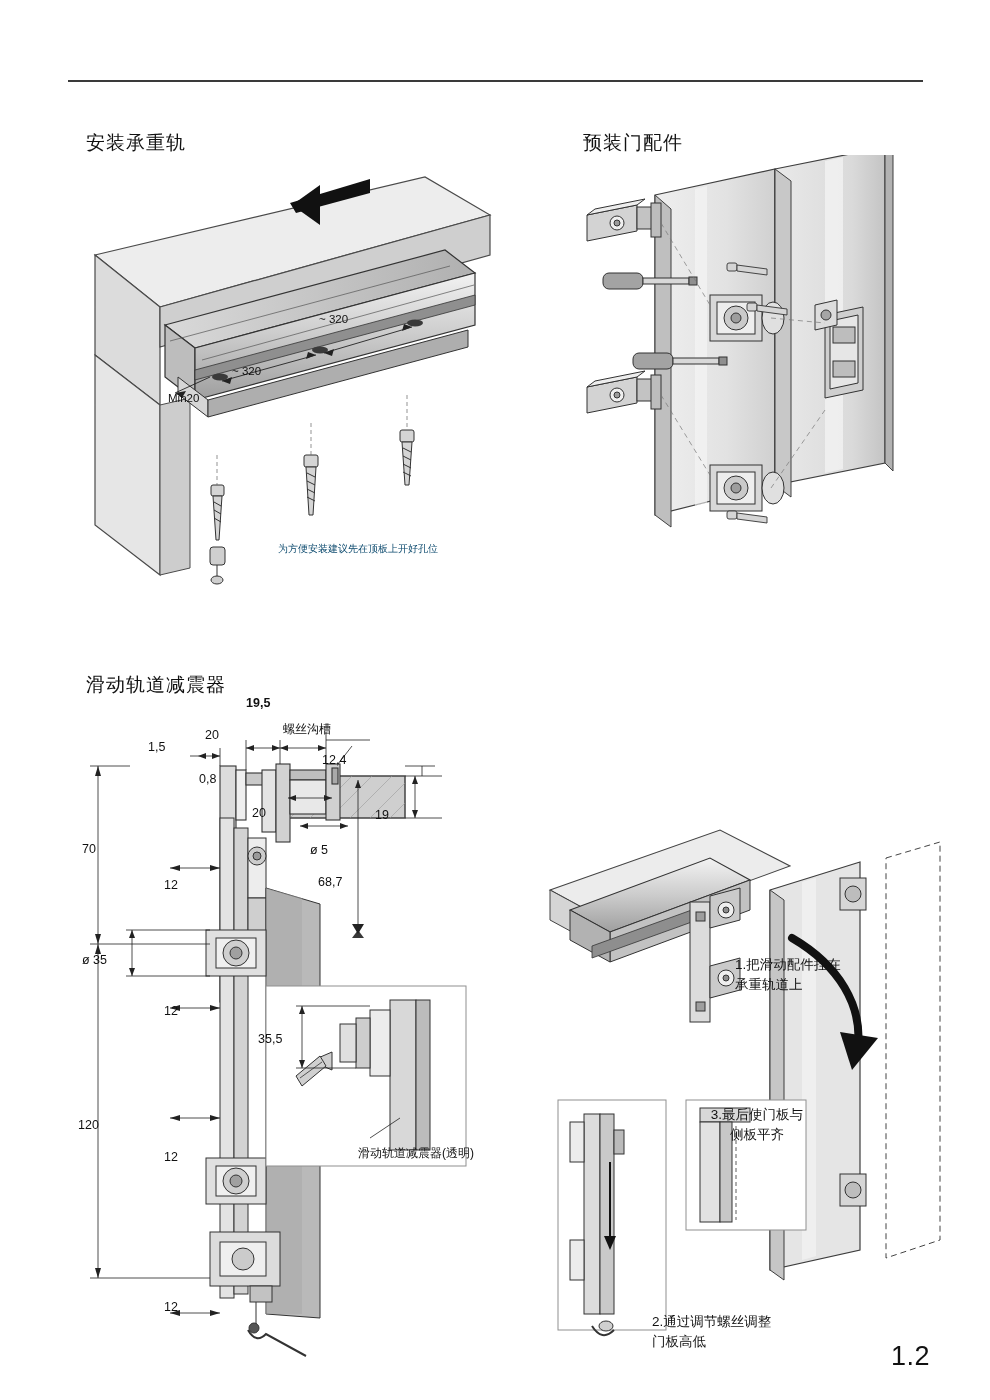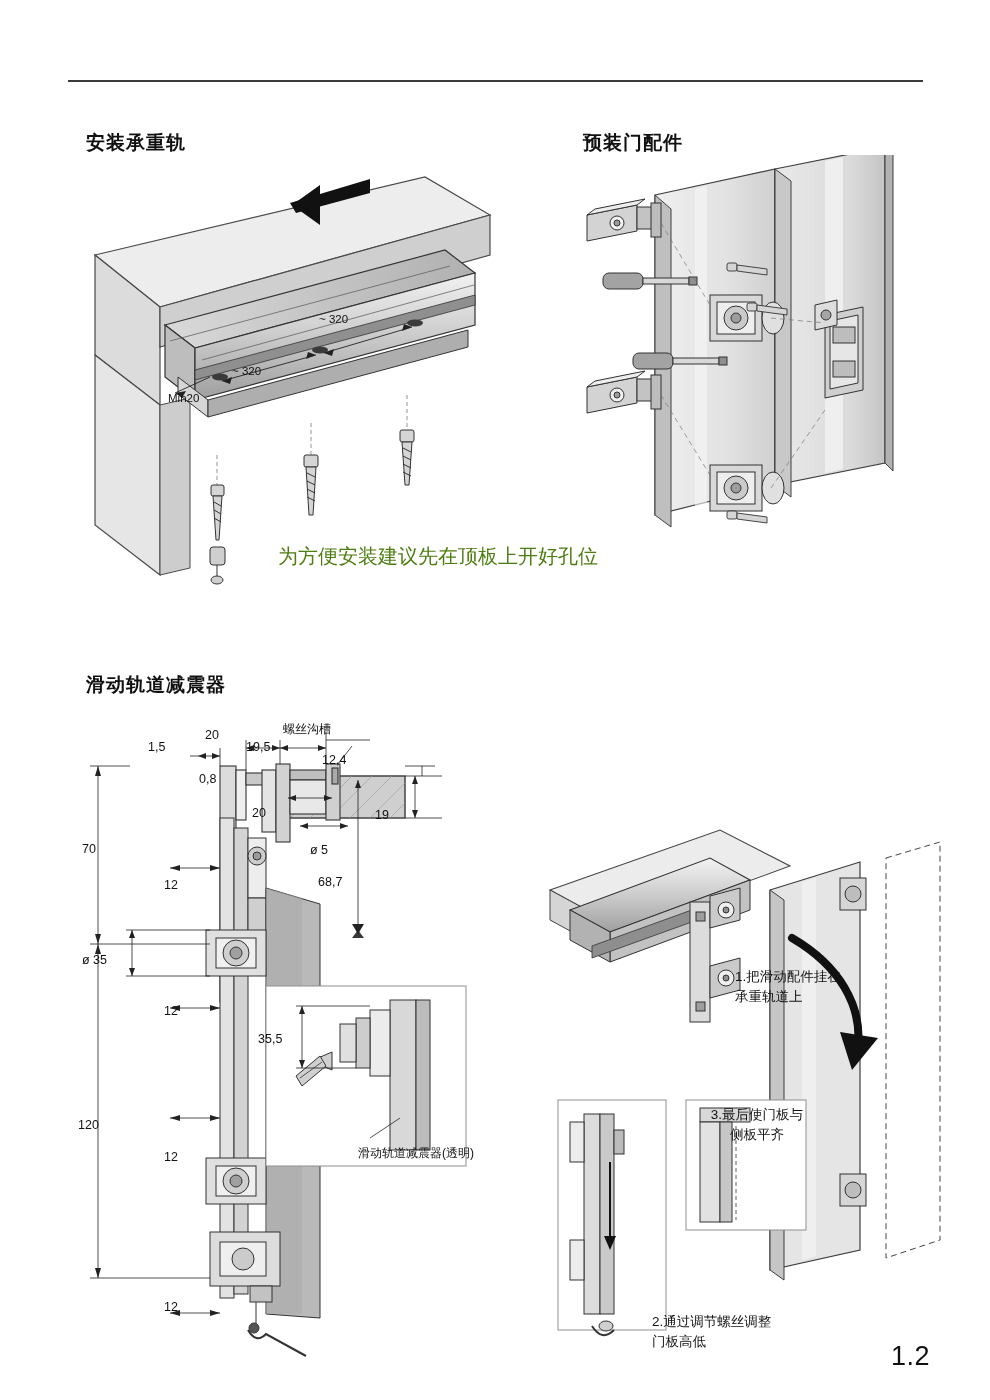--- a/index.html
+++ b/index.html
@@ -23,32 +23,32 @@
     position: absolute;
     left: 68px;
     top: 80px;
     width: 855px;
     height: 2px;
     background: #3a3a3a;
   }
   .sec-title {
     position: absolute;
     font-size: 19px;
-    font-weight: bold;
+    font-weight: normal;
     letter-spacing: 1px;
     color: #111;
   }
   #t1 { left: 86px; top: 130px; }
   #t2 { left: 583px; top: 130px; }
   #t3 { left: 86px; top: 672px; }
 
   .caption {
     position: absolute;
-    font-size: 20px;
-    color: #4d7c0f;
+    font-size: 10px;
+    color: #0c4a6e;
     line-height: 1.45;
   }
   .dim {
     position: absolute;
     font-size: 12.5px;
     color: #111;
     font-family: "Liberation Sans", sans-serif;
   }
   .dim.it { font-size: 11.5px; }
   .page-num {
@@ -423,21 +423,21 @@
         <polygon points="232,288 229,296 235,296"></polygon>
           <polygon points="232,350 229,342 235,342"></polygon>
       </g>
 
       <path d="M300,420 L330,400" stroke="#222" stroke-width="0.8"></path>
     </svg>
   </div>
 
   <div class="dim" style="left:148px; top:740px;">1,5</div>
   <div class="dim" style="left:205px; top:728px;">20</div>
-  <div class="dim" style="left:246px; top:740px;">19,5</div>
+  <div class="dim" style="left:246px; top:696px;font-weight:bold;">19,5</div>
   <div class="dim" style="left:283px; top:721px; font-size:12px;">螺丝沟槽</div>
   <div class="dim" style="left:322px; top:753px;">12,4</div>
   <div class="dim" style="left:199px; top:772px;">0,8</div>
   <div class="dim" style="left:252px; top:806px;">20</div>
   <div class="dim" style="left:375px; top:808px;">19</div>
   <div class="dim" style="left:310px; top:843px;">ø 5</div>
   <div class="dim" style="left:318px; top:875px;">68,7</div>
   <div class="dim" style="left:82px; top:842px;">70</div>
   <div class="dim" style="left:164px; top:878px;">12</div>
   <div class="dim" style="left:82px; top:953px;">ø 35</div>
@@ -513,21 +513,21 @@
       <rect x="146" y="330" width="120" height="130" fill="#ffffff" stroke="#8f8f8f" stroke-width="1"></rect>
       <g stroke="#333" stroke-width="1">
         <rect x="160" y="338" width="50" height="14" fill="#d8d8d8"></rect>
         <rect x="160" y="352" width="20" height="100" fill="#e2e2e2"></rect>
         <rect x="180" y="352" width="12" height="100" fill="#c7c7c7"></rect>
         <path d="M196,356 L196,450" stroke-dasharray="4 3" stroke-width="0.8"></path>
       </g>
     </svg>
   </div>
 
-  <div class="callout" style="left:735px; top:955px;margin-top:12px;">
+  <div class="callout" style="left:735px; top:955px;">
     <span style="display:inline-block; width:110px;">1.把滑动配件挂在承重轨道上</span>
   </div>
   <div class="callout" style="left:705px; top:1105px;">
     <span style="display:inline-block; width:104px;text-align:center;">3.最后使门板与侧板平齐</span>
   </div>
   <div class="callout" style="left:628px; top:1312px;">
     <span style="display:inline-block; width:120px;margin-left:24px;">2.通过调节螺丝调整门板高低</span>
   </div>
 
   <div class="page-num">1.2</div>

